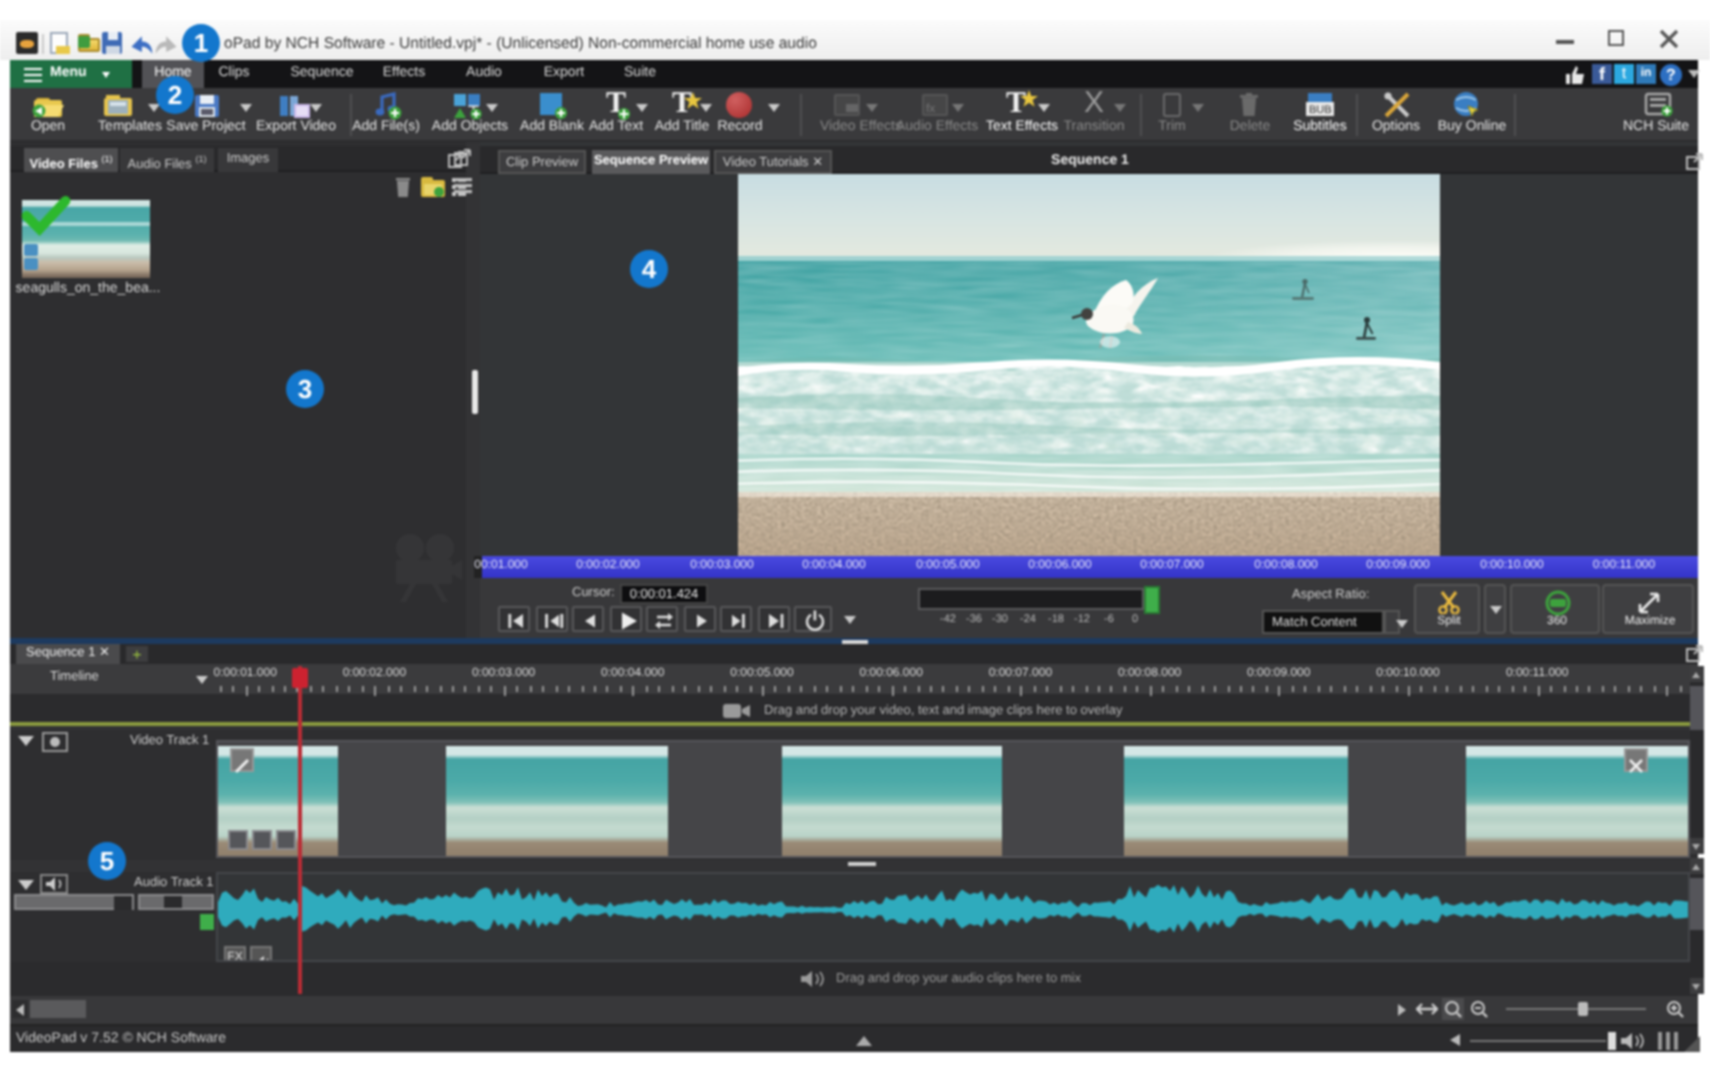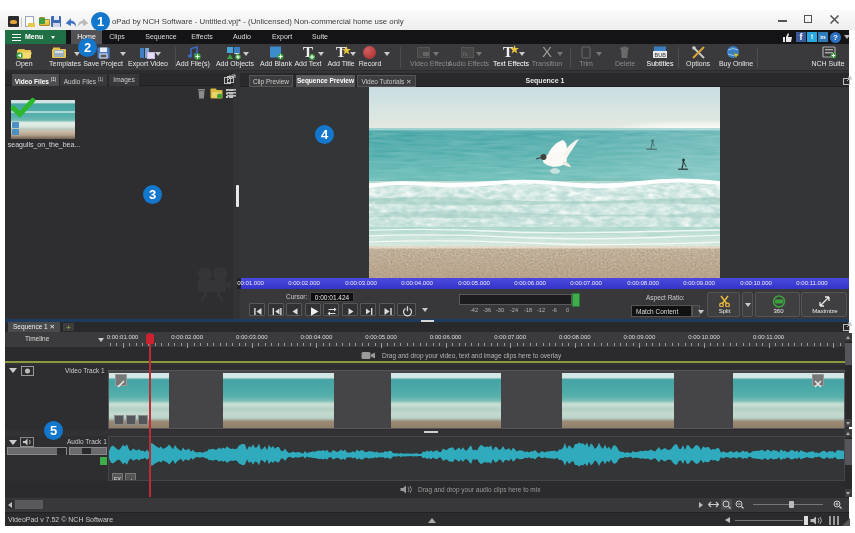--- a/index.html
+++ b/index.html
@@ -33,21 +33,21 @@
     <div class="abs" style="left:51px;top:6px;width:10px;height:11px;background:#3f6bb5;border-radius:1px;"></div>
     <div class="abs" style="left:53.5px;top:6px;width:5px;height:3.5px;background:#e8eef5;"></div>
     <div class="abs" style="left:52.5px;top:12.5px;width:7px;height:4px;background:#cfd8e4;"></div>
 
     <svg class="ico" style="left:64px;top:7px;" width="13" height="11" viewBox="0 0 15 12">
         <path d="M2 7 L8 1 L8 4 C12 4 14 7 14 11 C12 8 10 7 8 7 L8 10 Z" fill="#3d6fc4"></path>
       </svg>
     <svg class="ico" style="left:77px;top:7px;" width="13" height="11" viewBox="0 0 15 12">
         <path d="M13 7 L7 1 L7 4 C3 4 1 7 1 11 C3 8 5 7 7 7 L7 10 Z" fill="#b9b9b9"></path>
       </svg>
-    <div class="abs" style="left:112px;top:7px;color:#3a3a3a;font-size:7.8px;white-space:nowrap;">oPad by NCH Software - Untitled.vpj* - (Unlicensed) Non-commercial home use only</div>
+    <div class="abs" style="left:112px;top:7px;color:#3a3a3a;font-size:7.8px;white-space:nowrap;">oPad by NCH Software - Untitled.vpj* - (Unlicensed) Non-commercial home use audio</div>
 
     <div class="abs" style="left:778px;top:10px;width:9px;height:1.5px;background:#555;"></div>
     <div class="abs" style="left:804px;top:5px;width:8px;height:8px;border:1.5px solid #555;"></div>
     <svg class="ico" style="left:829px;top:4px;" width="11" height="11" viewBox="0 0 11 11">
         <path d="M1.5 1.5 L9.5 9.5 M9.5 1.5 L1.5 9.5" stroke="#555" stroke-width="1.6"></path>
       </svg>
   </div>
 
   <div class="abs" style="left:5px;top:30px;width:844px;height:14px;background:#141416;">
     <div class="abs" style="left:0px;top:0px;width:61px;height:14px;background:#1f7044;">

